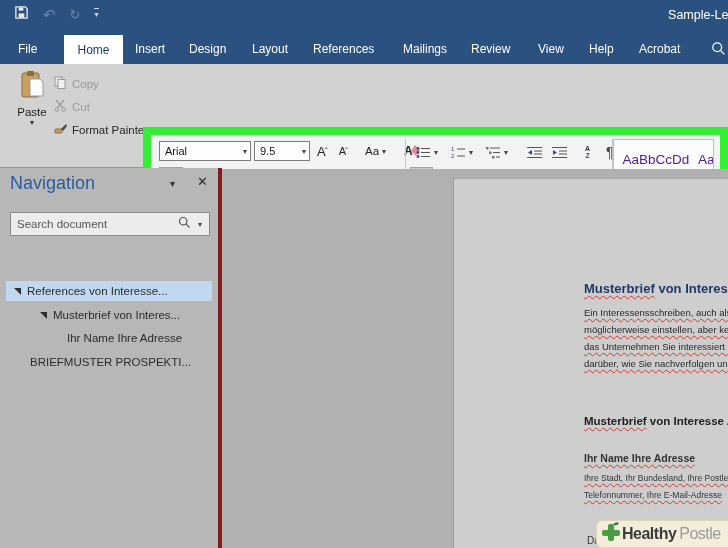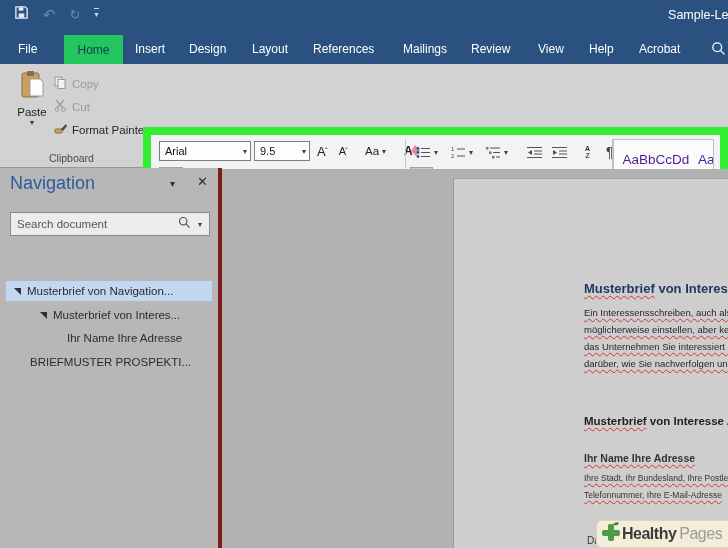--- a/index.html
+++ b/index.html
@@ -8,21 +8,21 @@
 
   
   .titlebar{position:absolute;left:0;top:0;width:728px;height:33px;background:#2b5181;}
   .qat{position:absolute;left:14px;top:5px;display:flex;align-items:center;gap:14px;}
   .qat .uicon{color:#6c86ab;font-size:15px;line-height:1;}
   .doc-title{position:absolute;right:-4px;top:8px;color:#fff;font-size:12.5px;white-space:nowrap;}
 
   
   .tabrow{position:absolute;left:0;top:33px;width:728px;height:31px;background:#2b5181;}
   .tab{position:absolute;top:0;height:31px;display:flex;align-items:center;color:#fff;font-size:12px;}
-  .tab.active{background:#22c55e;color:#17395f;justify-content:center;top:2px;height:29px;}
+  .tab.active{background:#ffffff;color:#17395f;justify-content:center;top:2px;height:29px;}
 
   
   .ribbon{position:absolute;left:0;top:64px;width:728px;height:104px;background:#d2d2d2;border-bottom:1px solid #979797;box-sizing:border-box;}
   .clip-group{position:absolute;left:0;top:0;width:143px;height:103px;overflow:hidden;}
   .paste-col{position:absolute;left:10px;top:6px;width:44px;text-align:center;}
   .paste-col .lbl{font-size:11.5px;color:#1e1e1e;margin-top:2px;}
   .clip-col{position:absolute;left:54px;top:8px;width:95px;}
   .clip-row{display:flex;align-items:center;gap:5px;height:23px;font-size:11.5px;white-space:nowrap;}
   .gray-t{color:#999;}
   .dark-t{color:#262626;}
@@ -173,21 +173,20 @@
         <div class="clip-row">
           <span>
             <svg width="13" height="13" viewBox="0 0 13 13">
                 <rect x="1" y="7" width="7" height="4" rx="1" fill="#c9a063" stroke="#8a6d3b"></rect>
                 <path d="M7 7 L12 2 L13 4 L9 9 Z" fill="#4a4a4a"></path>
               </svg>
           </span>
           <span class="dark-t">Format Painter</span>
         </div>
       </div>
-      <div class="group-label" style="width:143px">Clipboard</div>
     </div>
 
     <div class="gframe">
       <div class="ginner">
 
         <div class="fgroup" style="left:0;width:253px">
           <div class="rowflex" style="left:8px;top:4px;gap:3px;align-items:center;">
             <div class="combo" style="width:92px">
               <span class="cval">Arial</span>
               <span class="dd">▾</span>
@@ -402,21 +401,21 @@
       <span style="margin-right:4px">
         <svg width="13" height="13" viewBox="0 0 14 14">
             <circle cx="5.6" cy="5.6" r="4" fill="none" stroke="#555" stroke-width="1.3"></circle>
             <line x1="8.8" y1="8.8" x2="12.4" y2="12.4" stroke="#555" stroke-width="1.3"></line>
           </svg>
       </span>
       <span class="dd" style="margin-right:4px">▾</span>
     </div>
     <div class="nav-item selected" style="top:113px;padding-left:8px">
       <span class="tri"></span>
-      <span>Musterbrief von Navigation...</span>
+      <span>References von Interesse...</span>
     </div>
     <div class="nav-item" style="top:137px;left:40px">
       <span class="tri"></span>
       <span>Musterbrief von Interes...</span>
     </div>
     <div class="nav-item" style="top:160px;left:67px">
       <span>Ihr Name Ihre Adresse</span>
     </div>
     <div class="nav-item" style="top:184px;left:30px">
       <span>BRIEFMUSTER PROSPEKTI...</span>
@@ -439,16 +438,16 @@
 
   <div class="watermark">
     <span>
       <svg width="22" height="22" viewBox="0 0 22 22">
           <rect x="8" y="3" width="6" height="17" rx="2" fill="#4c9b45"></rect>
           <rect x="2" y="9" width="18" height="6" rx="2" fill="#4c9b45"></rect>
           <path d="M13 3 q4 -3 6 -1 q-1 3 -5 2 Z" fill="#2e7d4f"></path>
         </svg>
     </span>
     <span class="wm-bold">Healthy</span>
-    <span class="wm-light">Pages</span>
+    <span class="wm-light">Postle</span>
   </div>
 
 </div>
 
 </body></html>

